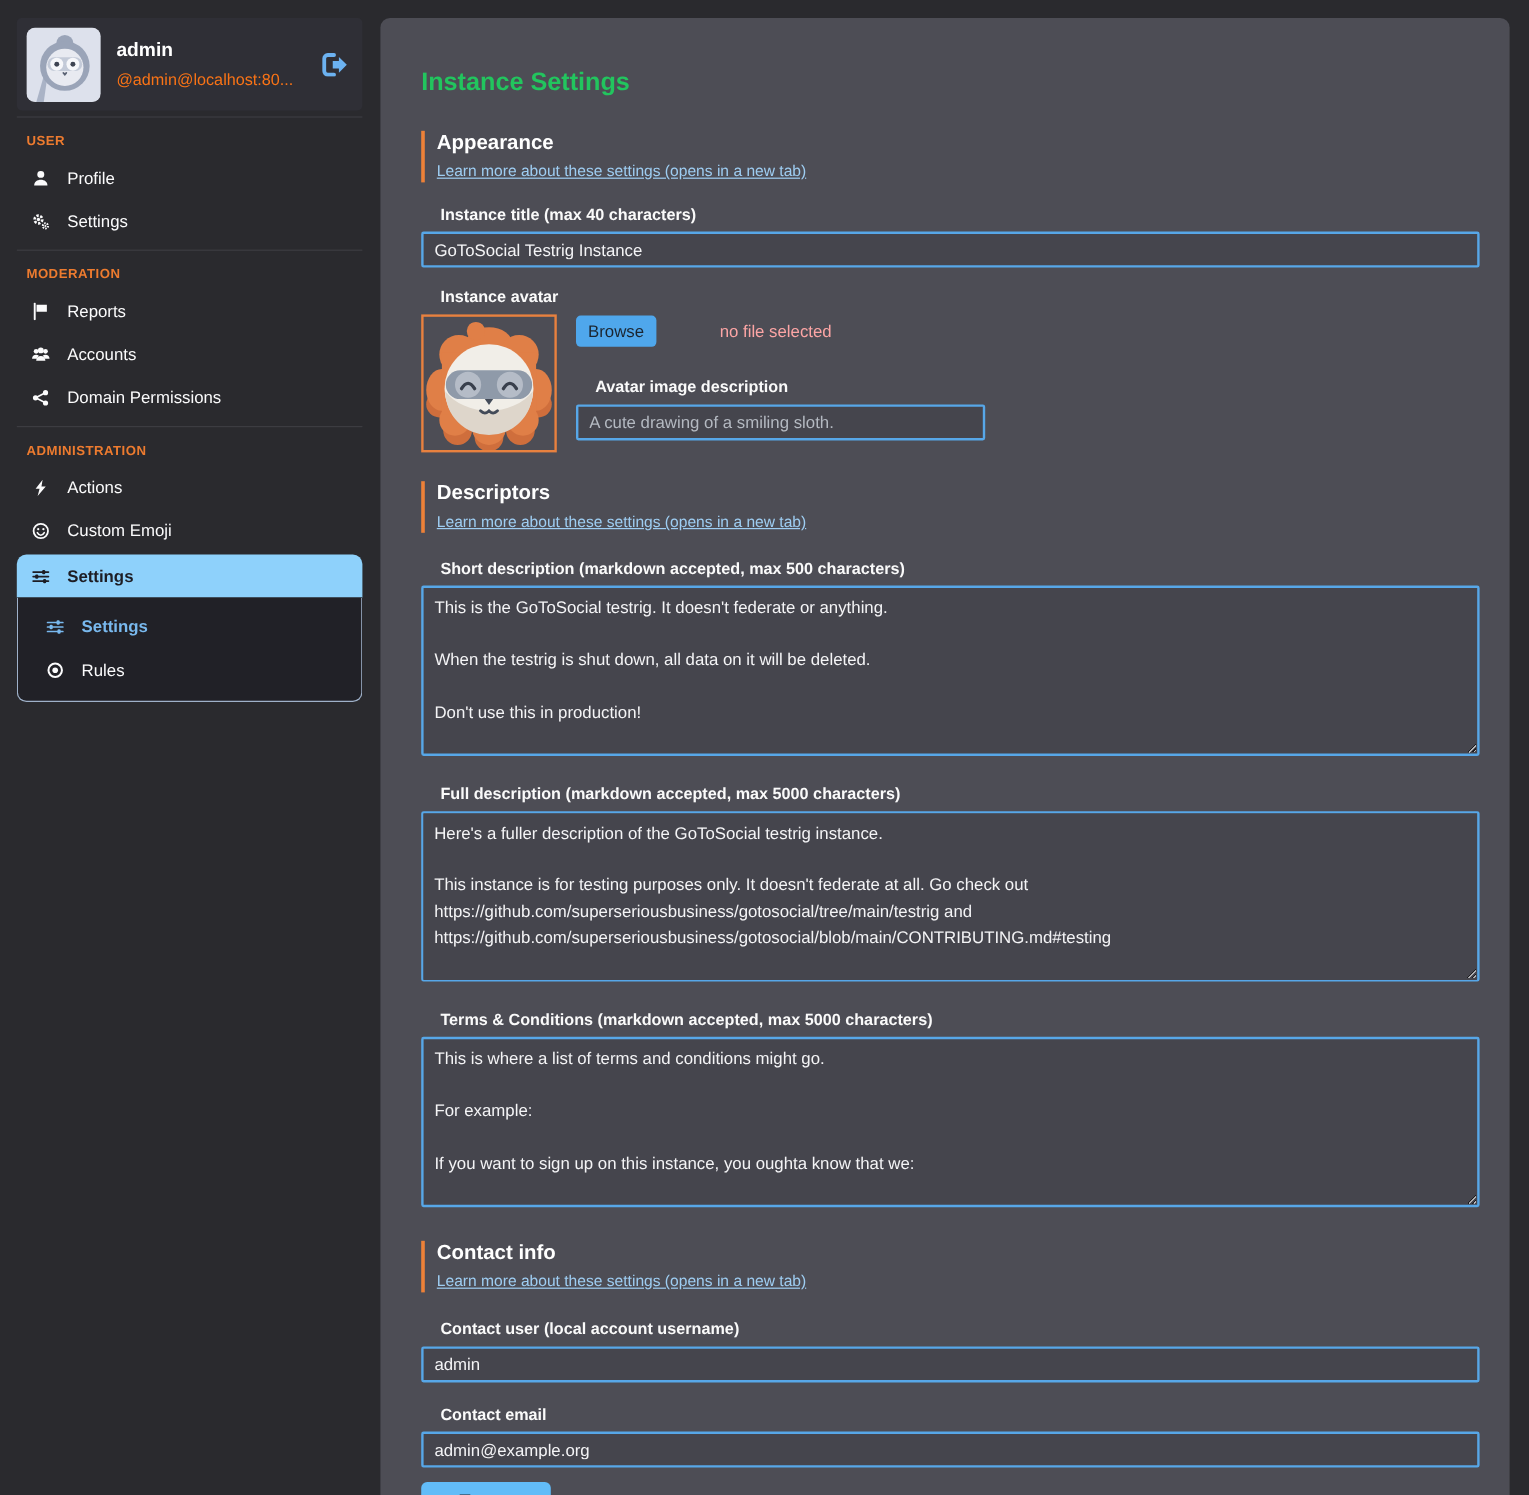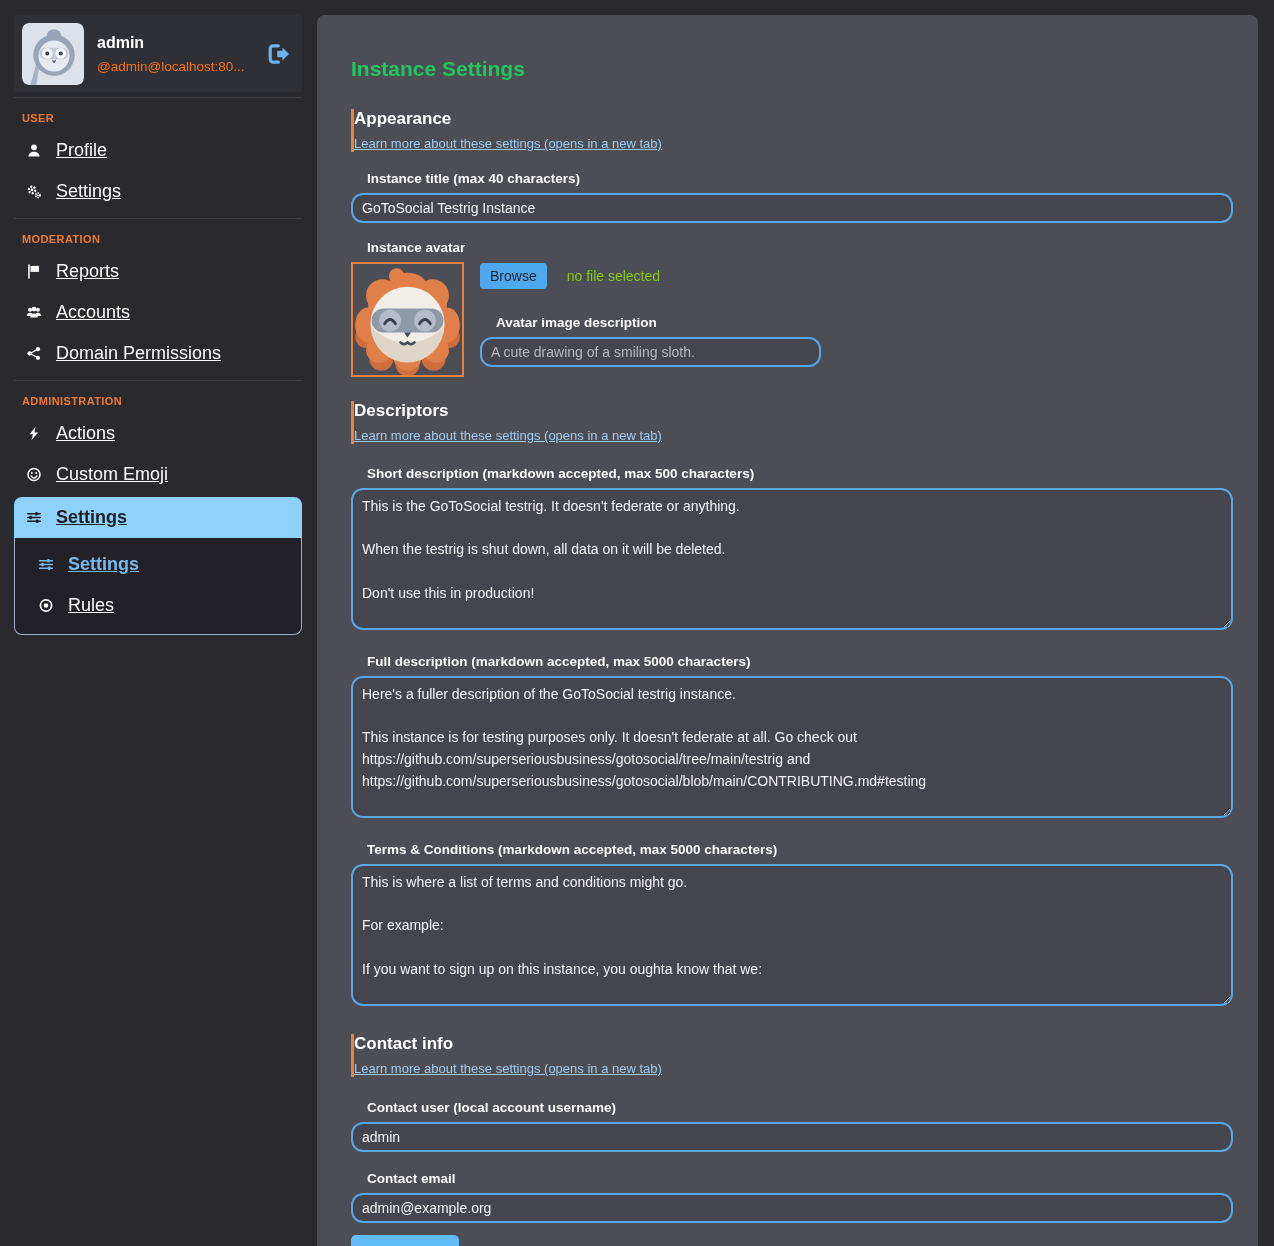--- a/index.html
+++ b/index.html
@@ -28,23 +28,22 @@
   }
   .logout-btn svg { width: 22px; height: 20px; display: block; }
 
   .nav-section { border-top: 1px solid #3c3c41; padding: 4px 0 6px; }
   .nav-section-label {
     color: #ed7b2f; font-size: 11px; font-weight: bold; letter-spacing: 0.4px;
     padding: 10px 8px 6px 8px;
   }
   .nav-item {
     display: flex; align-items: center; gap: 14px;
-    padding: 10px 8px 10px 11px; font-size: 18px; color: #fbfbfc; cursor: pointer;
+    padding: 10px 8px 10px 11px; font-size: 14px; color: #fbfbfc; cursor: pointer;
     border-radius: 4px;
-    text-decoration: underline;
   }
   .nav-item .icon { width: 17px; height: 16px; display: inline-flex; align-items: center; justify-content: center; flex: 0 0 17px; }
   .nav-item .icon svg { width: 16px; height: 15px; display: block; }
 
   .nav-item.active {
     background: #8ed1fb; color: #1d1d24; font-weight: bold;
     border-radius: 8px 8px 0 0; margin-top: 2px;
   }
   .submenu {
     background: #212127; border: 1px solid #9fb1c9; border-top: none;
@@ -53,47 +52,47 @@
   .submenu .nav-item { padding-left: 22px; }
   .submenu .nav-item.sub-active { color: #79b9ee; font-weight: bold; }
 
   
   .main-panel {
     flex: 1; background: #4d4d55; border-radius: 8px;
     min-height: 1216px; padding: 32px 25px 30px 34px;
   }
   .page-title { font-size: 21px; font-weight: bold; margin: 10px 0 0; color: #22c55e; }
 
-  .section-head { border-left: 3px solid #ed8138; margin-top: 28px; }
+  .section-head { border-left: 3px solid #ed8138; padding-left: 10px; margin-top: 28px; }
   .section-head h2 { font-size: 17px; font-weight: bold; margin: 0 0 5px; color: #ffffff; }
   .section-head a { color: #9ecdf2; font-size: 13px; text-decoration: underline; cursor: pointer; }
 
   .field-label { font-weight: bold; font-size: 13.5px; margin: 19px 16px 7px; color: #fafafa; }
   .text-input, .text-area {
-    width: 100%; background: #45454d; border: 2px solid #57a7e8; border-radius: 12px;
+    width: 100%; background: #45454d; border: 2px solid #57a7e8; border-radius: 2px;
     color: #f4f4f6; font-size: 14px; padding: 5px 9px;
     font-family: "Liberation Sans", "DejaVu Sans", sans-serif; display: block;
   }
   .text-input { height: 30px; }
   .text-input::placeholder { color: #b4b9c1; opacity: 1; }
   .text-area { height: 142px; line-height: 1.55; padding: 6px 9px; resize: both; }
 
   .avatar-row { display: flex; margin-top: 4px; }
   .instance-avatar {
     width: 113px; height: 115px; border: 2px solid #e8813f; flex: 0 0 113px;
     display: block;
   }
   .avatar-controls { margin-left: 16px; padding-top: 1px; }
-  .file-row { display: flex; align-items: center; gap: 20px; }
+  .file-row { display: flex; align-items: center; gap: 9px; }
   .browse-btn {
     background: #4fa7ec; color: #1b2530; border: none; border-radius: 4px;
     font-size: 14px; padding: 5px 10px; cursor: pointer;
     font-family: "Liberation Sans", "DejaVu Sans", sans-serif;
   }
-  .file-status { font-size: 14px; color: #84cc16; }
+  .file-status { font-size: 14px; color: #fca5a5; margin-left: 44px; }
   .avatar-desc-label { margin-top: 26px; }
   .avatar-desc-input { width: 341px; }
 
   .save-btn {
     margin-top: 12px; background: #62bcf8; color: #25252c; border: none; border-radius: 5px;
     font-weight: bold; font-size: 15px; padding: 8px 32px; cursor: pointer;
     font-family: "Liberation Sans", "DejaVu Sans", sans-serif;
   }
 </style>
 </head>

